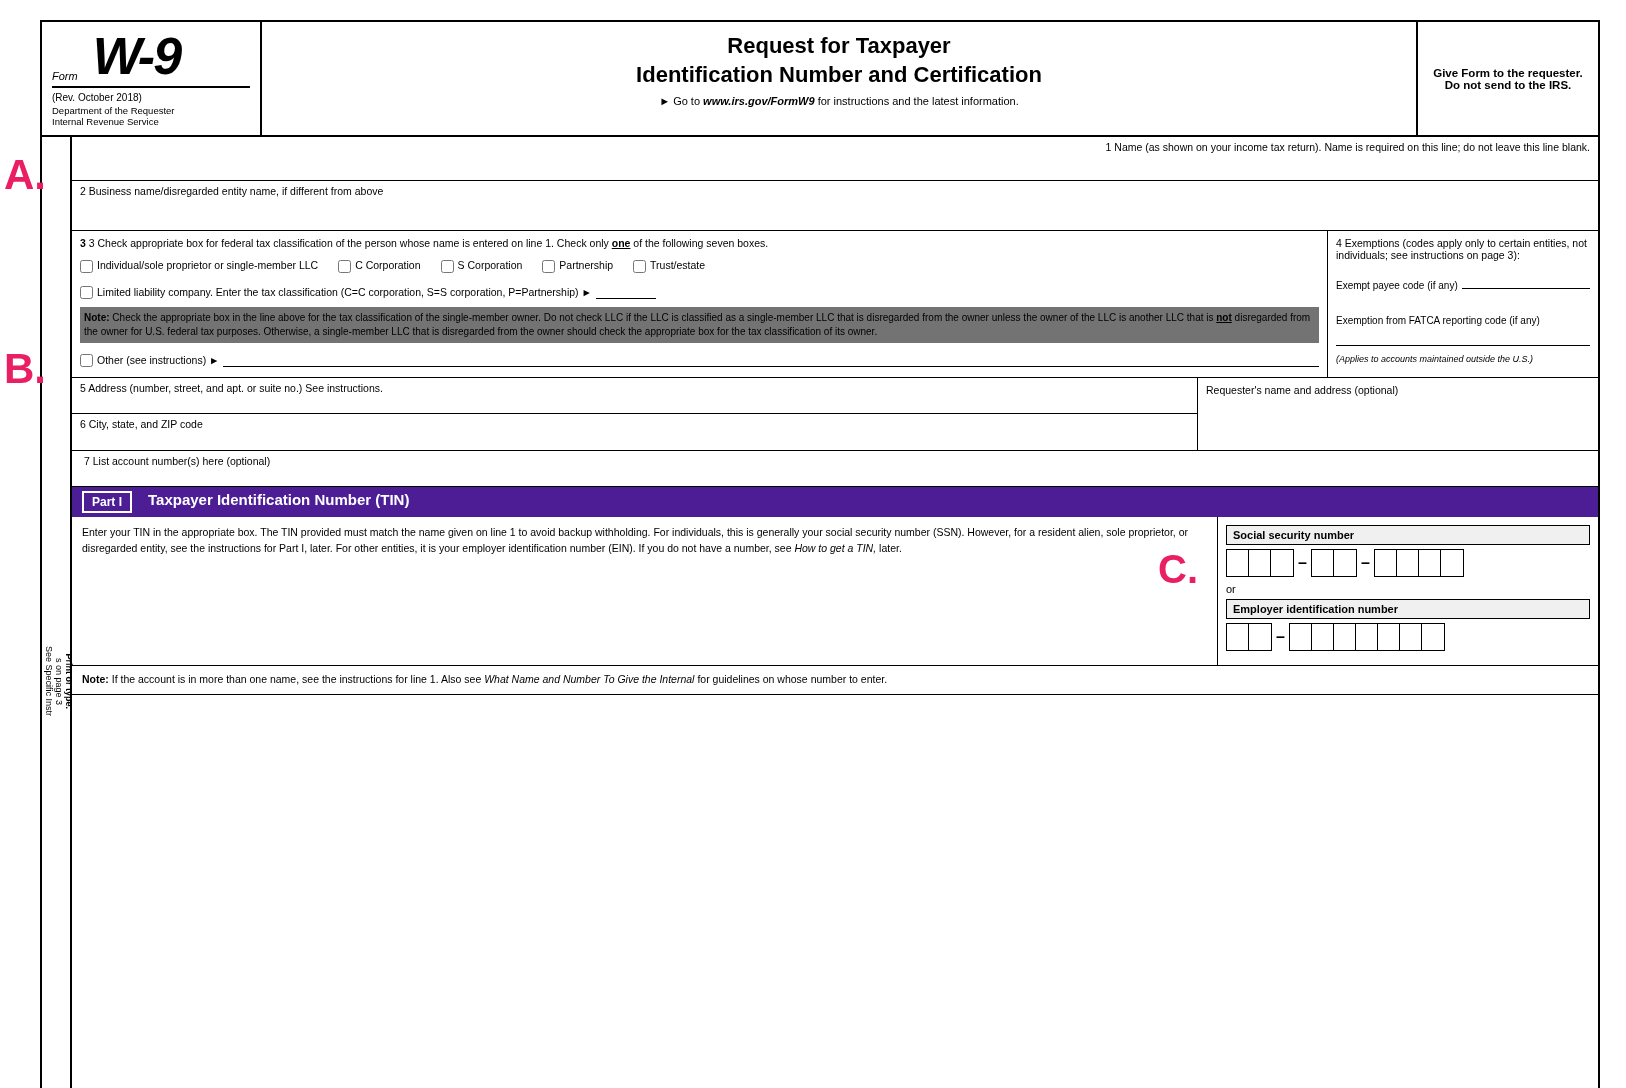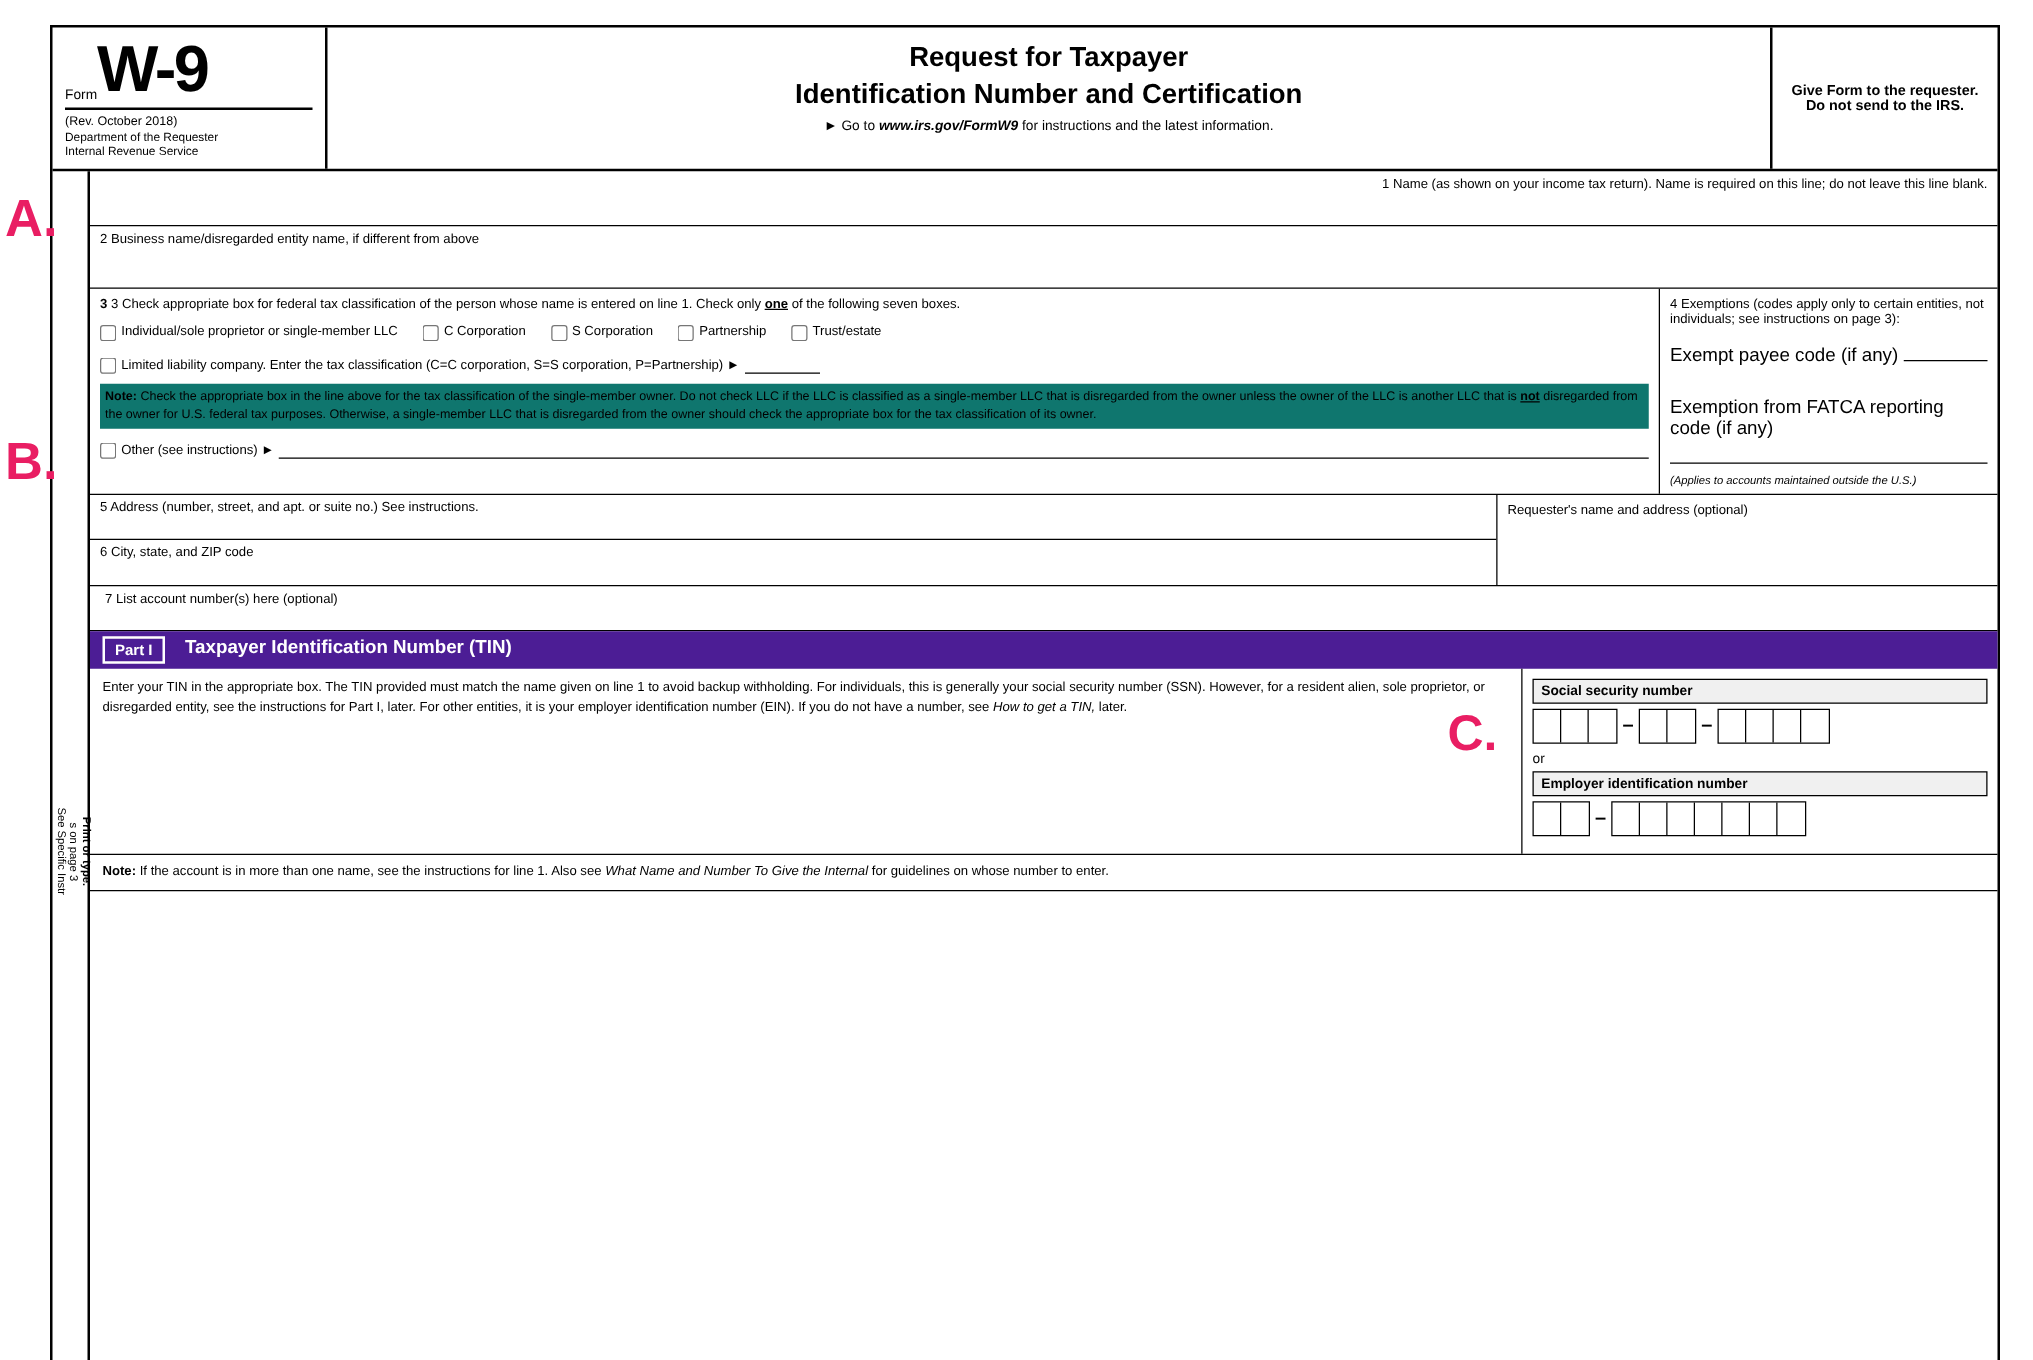--- a/index.html
+++ b/index.html
@@ -123,21 +123,21 @@
     }
     .checkbox-item input[type=checkbox] {
       margin-top: 1px;
       flex-shrink: 0;
     }
     .exempt-line {
       display: flex;
       align-items: baseline;
       gap: 4px;
       margin-top: 8px;
-      font-size: 15px;
+      font-size: 10px;
     }
     .exempt-underline {
       border-bottom: 1px solid #000;
       flex: 1;
       min-width: 60px;
       height: 14px;
     }
 
     
     .llc-row {
@@ -315,21 +315,21 @@
     }
   </style>
 </head>
 <body>
 
 <div class="page-wrapper">
   <div class="page">
 
     <div class="header">
       <div class="header-left">
-        <div style="display:flex;align-items:flex-end;gap:0;border-bottom:2px solid #000;padding-bottom:4px;margin-bottom:4px;">
+        <div style="display:flex;align-items:flex-end;gap:15px;border-bottom:2px solid #000;padding-bottom:4px;margin-bottom:4px;font-style:italic;">
           <span style="font-size:11px;">Form</span>
           <span style="font-size:52px;font-weight:900;line-height:1;letter-spacing:-2px;">W-9</span>
         </div>
         <div style="font-size:10px;">(Rev. October 2018)</div>
         <div style="font-size:9.5px;margin-top:2px;">Department of the Requester</div>
         <div style="font-size:9.5px;">Internal Revenue Service</div>
       </div>
       <div class="header-center">
         <h1>
           <span>Request for Taxpayer</span><br>
@@ -407,21 +407,21 @@
                 <span>Trust/estate</span>
               </div>
             </div>
 
             <div class="llc-row" style="margin-top:12px;align-items:center;">
               <input type="checkbox" style="">
               <span>Limited liability company. Enter the tax classification (C=C corporation, S=S corporation, P=Partnership) ►</span>
               <span class="llc-input">&nbsp;</span>
             </div>
 
-            <div class="note-block" style="margin-top:8px;background:#0f766e;padding:4px;">
+            <div class="note-block" style="margin-top:8px;background:#737373;padding:4px;">
               <strong>Note:</strong>
               <span>Check the appropriate box in the line above for the tax classification of the single-member owner.  Do not check LLC if the LLC is classified as a single-member LLC that is disregarded from the owner unless the owner of the LLC is another LLC that is</span>
               <strong><u>not</u></strong>
               <span>disregarded from the owner for U.S. federal tax purposes. Otherwise, a single-member LLC that is disregarded from the owner should check the appropriate box for the tax classification of its owner.</span>
             </div>
 
             <div class="other-row" style="margin-top:10px;margin-bottom:4px;">
               <input type="checkbox" style="">
               <span>Other (see instructions) ►</span>
               <span class="other-input">&nbsp;</span>

